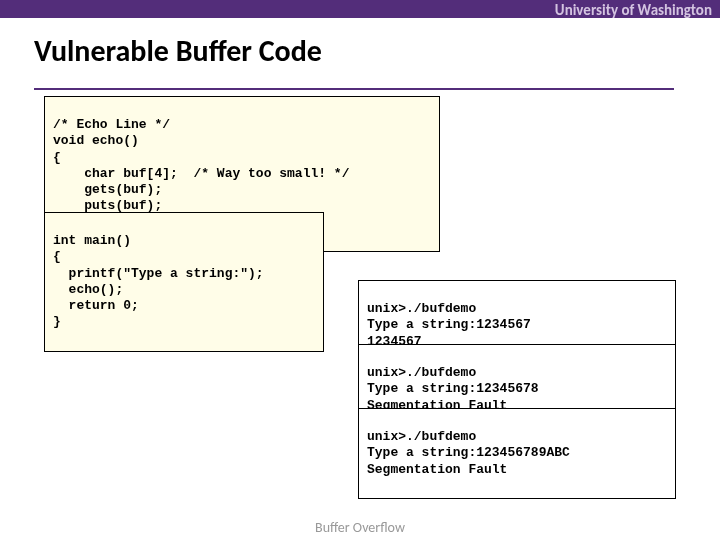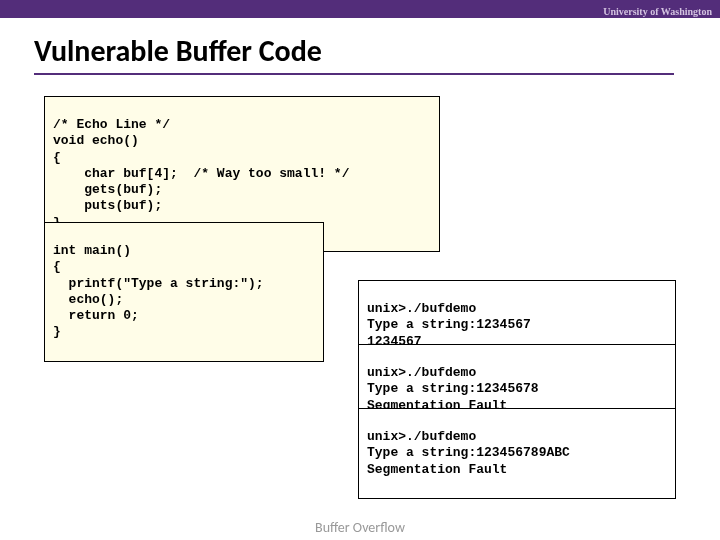--- a/index.html
+++ b/index.html
@@ -15,31 +15,30 @@
   .header-bar {
     background: #532d7a;
     height: 18px;
     width: 100%;
     text-align: right;
     padding-right: 8px;
     box-sizing: border-box;
   }
   .header-bar span {
     color: #d3c3e0;
-    font-size: 10px;
+    font-size: 15px;
     line-height: 18px;
     font-weight: bold;
-    font-family: Liberation Serif, serif;
   }
   .title {
     font-size: 30px;
     font-weight: bold;
     color: #000;
     margin: 14px 0 10px 34px;
-    padding-bottom: 4px;
+    padding-bottom: 19px;
     border-bottom: 2px solid #532d7a;
     width: 640px;
   }
   .codebox {
     font-family: "Courier New", monospace;
     font-size: 13px;
     font-weight: bold;
     border: 1.5px solid #000;
     background: #fffde8;
     padding: 20px 8px;
@@ -79,21 +78,21 @@
 <div class="title">Vulnerable Buffer Code</div>
 
 <div class="codebox" style="left:44px; top:96px; width:396px;">/* Echo Line */
 void echo()
 {
     char buf[4];  /* Way too small! */
     gets(buf);
     puts(buf);
 }</div>
 
-<div class="codebox" style="left:44px; top:222px; width:280px;">int main()
+<div class="codebox" style="left:44px; top:212px; width:280px;">int main()
 {
   printf("Type a string:");
   echo();
   return 0;
 }</div>
 
 <div class="outbox" style="left:358px; top:280px; width:318px;">unix&gt;./bufdemo
 Type a string:1234567
 1234567</div>
 

